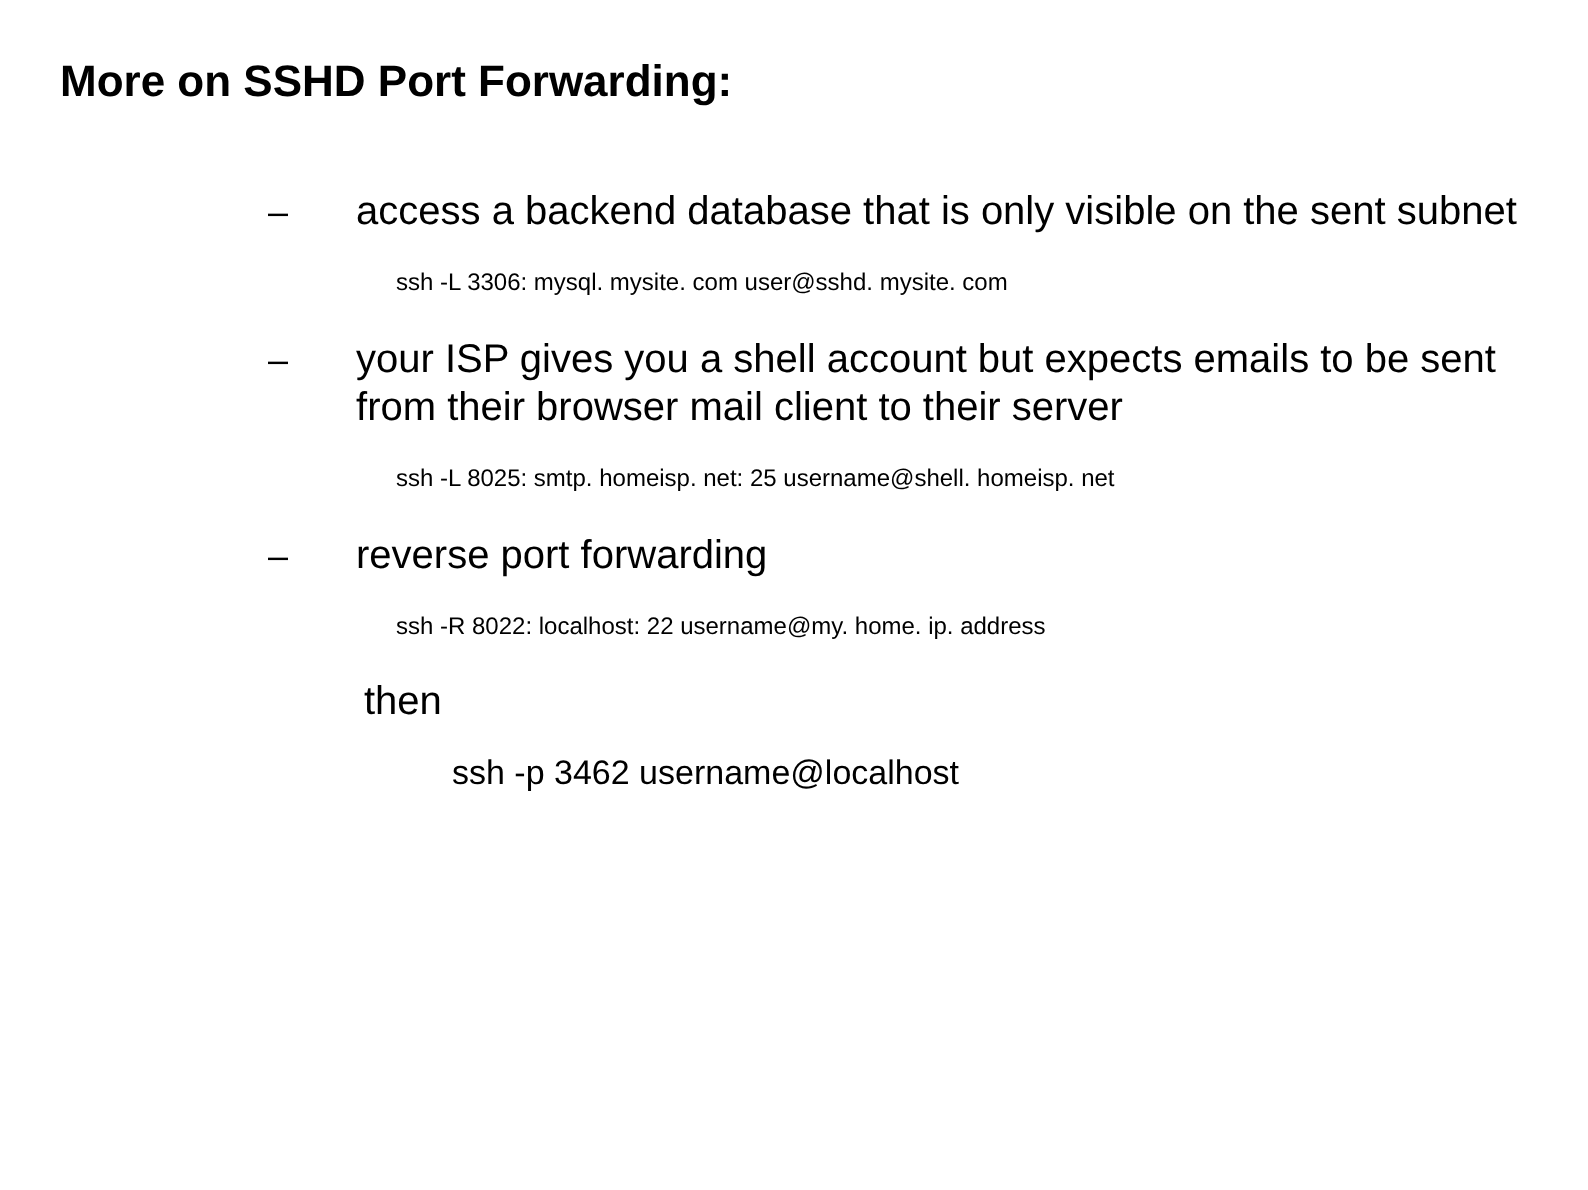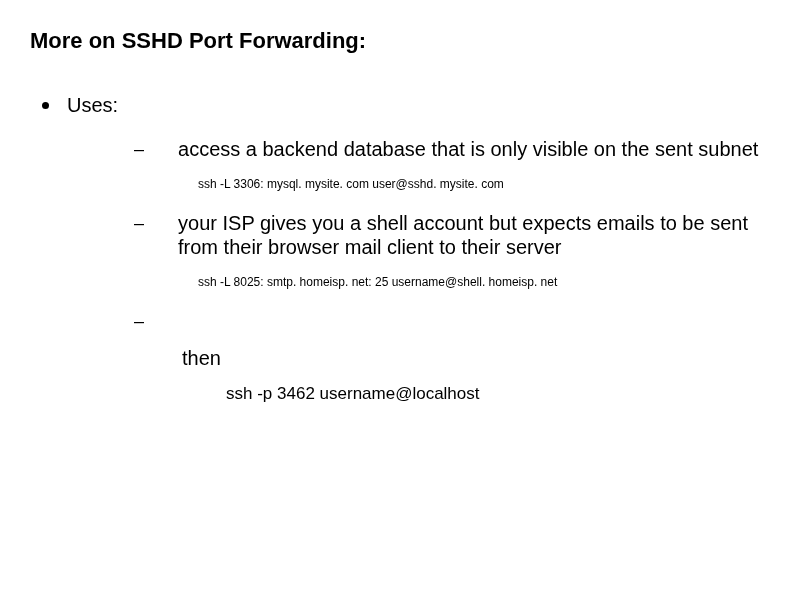--- a/index.html
+++ b/index.html
@@ -76,38 +76,36 @@
     margin-top: 14px;
   }
 </style>
 </head>
 <body>
 
 <div class="slide">
 
   <div class="title">More on SSHD Port Forwarding:</div>
 
-  <div class="level1">
-    <div class="dot-bullet"></div>
-    <div class="level1-text">Uses:</div>
-  </div>
 
   <div class="level2">
     <div class="dash-bullet">–</div>
     <div class="level2-text">access a backend database that is only visible on the sent subnet</div>
   </div>
   <div class="code-line">ssh -L 3306: mysql. mysite. com user@sshd. mysite. com</div>
 
   <div class="level2">
     <div class="dash-bullet">–</div>
     <div class="level2-text">your ISP gives you a shell account but expects emails to be sent from their browser mail client to their server</div>
   </div>
   <div class="code-line">ssh -L 8025: smtp. homeisp. net: 25 username@shell. homeisp. net</div>
 
   <div class="level2">
     <div class="dash-bullet">–</div>
+    <div class="level2-text">reverse port forwarding</div>
   </div>
+  <div class="code-line">ssh -R 8022: localhost: 22 username@my. home. ip. address</div>
 
   <div class="then-line">then</div>
 
   <div class="code-line-2">ssh -p 3462 username@localhost</div>
 
 </div>
 
 </body></html>

